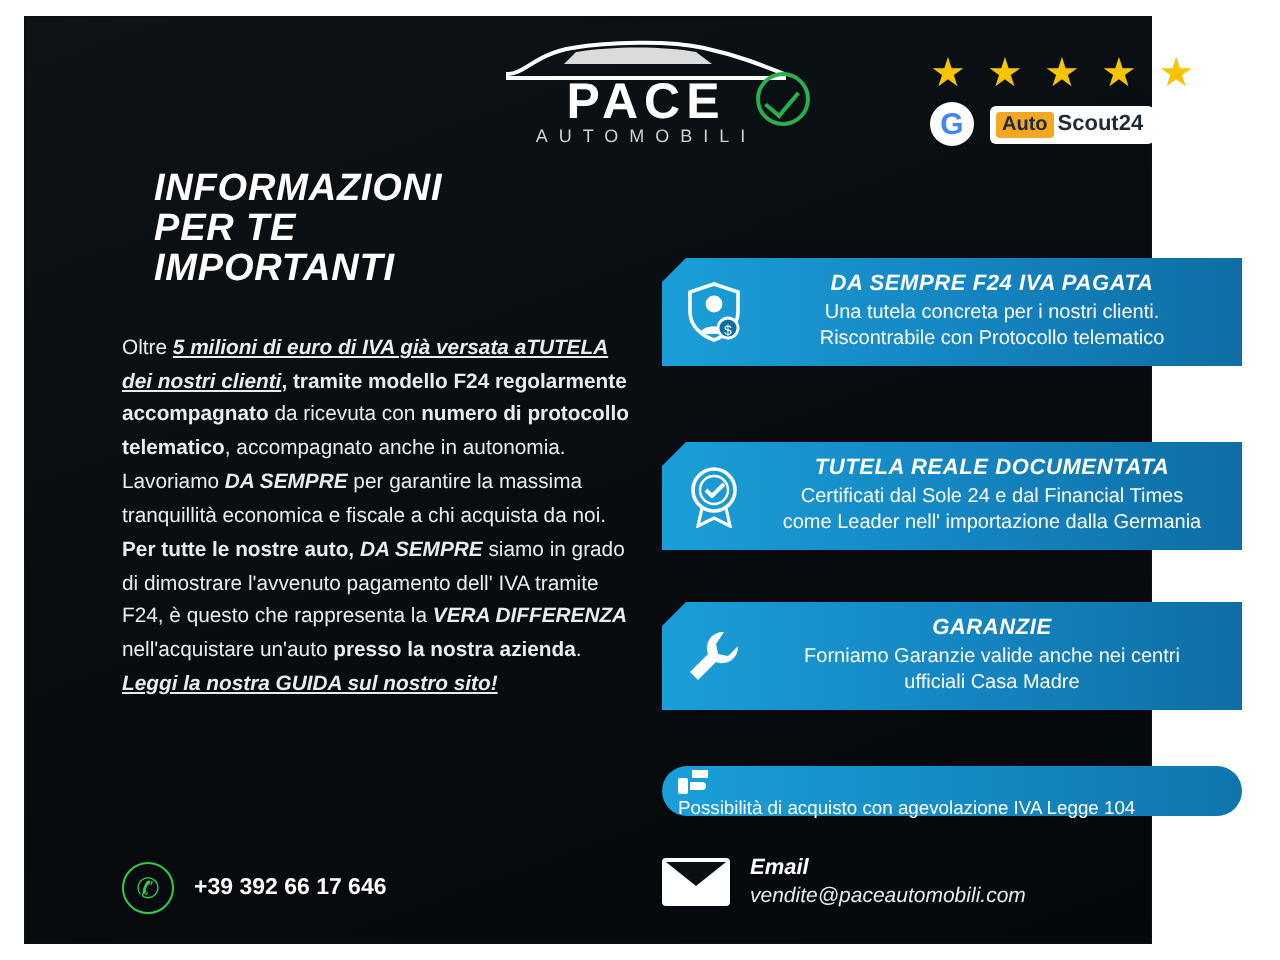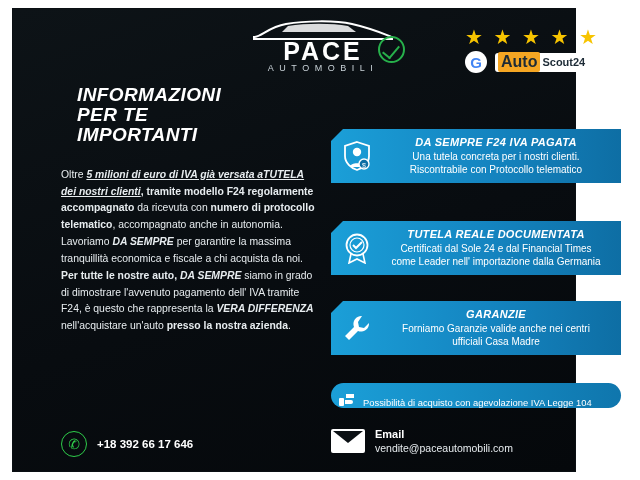--- a/index.html
+++ b/index.html
@@ -90,21 +90,21 @@
     padding: 0 5px 0 3px;
     font-size: 11px;
     color: #1d2b36;
     font-weight: 600;
   }
   .as-badge .as-auto {
     background: #f5a623;
     color: #1d2b36;
     border-radius: 2px;
     padding: 1px 3px;
-    font-size: 16px;
+    font-size: 10px;
     font-weight: 700;
     margin-right: 2px;
   }
 
   
   .title {
     position: absolute; left: 64px; top: 76px;
     color: #ffffff;
     font-style: italic;
     font-weight: 700;
@@ -162,22 +162,23 @@
   #panel2 { top: 212px; }
   #panel3 { top: 292px; }
   .p-center { text-align: center; }
 
   
   .strip {
     position: absolute; left: 318px; top: 374px;
     width: 290px; height: 25px;
     background: linear-gradient(90deg,#1b9fd8 0%, #0f76ad 100%);
     border-radius: 13px;
-    display: flex; align-items: flex-end;
+    display: flex; align-items: flex-start;
     padding-left: 8px;
+    flex-direction: column;
   }
   .strip .s-icon {
     width: 17px; height: 17px;
     display: flex; align-items: center; justify-content: center;
     color: #ffffff; font-size: 13px;
     margin-right: 7px;
   }
   .strip .s-text {
     color: #ffffff;
     font-size: 9.4px;
@@ -193,21 +194,21 @@
     width: 26px; height: 26px; border-radius: 50%;
     border: 1.6px solid #2ecc4a;
     display: flex; align-items: center; justify-content: center;
     color: #2ecc4a; font-size: 14px;
   }
   .phone-num {
     color: #ffffff; font-size: 11.5px; font-weight: 700;
   }
   .contact-mail {
     position: absolute; left: 318px; top: 418px;
-    display: flex; align-items: center; gap: 10px;
+    display: flex; align-items: center; gap: 10px; font-style: italic;
   }
   .env {
     width: 34px; height: 24px;
     background: #ffffff;
     position: relative;
     border-radius: 2px;
   }
   .env:after {
     content: "";
     position: absolute; left: 2px; top: 2px;
@@ -265,20 +266,23 @@
     <div class="copy">
       <p>
         <span>Oltre </span><i class="u"><b>5 milioni di euro di IVA già versata a</b></i><i class="u"><b>TUTELA dei nostri clienti</b></i><b>, tramite modello F24 </b><b>regolarmente accompagnato</b><span> da ricevuta con </span><b>numero di protocollo telematico</b><span>, accompagnato anche in autonomia.</span>
       </p>
       <p>
         <span>Lavoriamo </span><i><b>DA SEMPRE</b></i><span> per garantire la massima tranquillità economica e fiscale a chi acquista da noi.</span>
       </p>
       <p>
         <b>Per tutte le nostre auto, </b><i><b>DA SEMPRE</b></i><span> siamo in grado di dimostrare l'avvenuto pagamento dell' IVA tramite F24, è questo che rappresenta la </span><i><b>VERA DIFFERENZA</b></i><span> nell'acquistare un'auto </span><b>presso la nostra azienda</b><span>.</span>
       </p>
+      <p>
+        <i class="u"><b>Leggi la nostra GUIDA sul nostro sito!</b></i>
+      </p>
     </div>
 
     <div class="panel" id="panel1">
       <div class="inner">
         <div class="icon-col">
           <svg width="30" height="32" viewBox="0 0 30 32">
             <path d="M15 2 L27 6 V16 C27 23 21 28 15 30 C9 28 3 23 3 16 V6 Z" fill="none" stroke="#ffffff" stroke-width="1.8"></path>
             <circle cx="15" cy="12" r="4.2" fill="#ffffff"></circle>
             <path d="M8 27 C8 22 22 22 22 27" fill="#ffffff"></path>
             <circle cx="22" cy="24" r="5" fill="#0e6ea4" stroke="#ffffff" stroke-width="1.4"></circle>
@@ -332,21 +336,21 @@
           <rect x="0" y="6" width="5" height="8" rx="1" fill="#ffffff"></rect>
           <path d="M6 8 h6 a2 2 0 0 1 0 4 h-6 z" fill="#ffffff"></path>
           <path d="M7 2 h8 v4 h-8 z" fill="#ffffff"></path>
         </svg>
       </div>
       <div class="s-text">Possibilità di acquisto con agevolazione IVA Legge 104</div>
     </div>
 
     <div class="contact-phone">
       <div class="wa">✆</div>
-      <div class="phone-num">+18 392 66 17 646</div>
+      <div class="phone-num">+39 392 66 17 646</div>
     </div>
 
     <div class="contact-mail">
       <div class="env"></div>
       <div class="mail-lines">
         <div class="m-label">Email</div>
         <div class="m-addr">vendite@paceautomobili.com</div>
       </div>
     </div>
 

